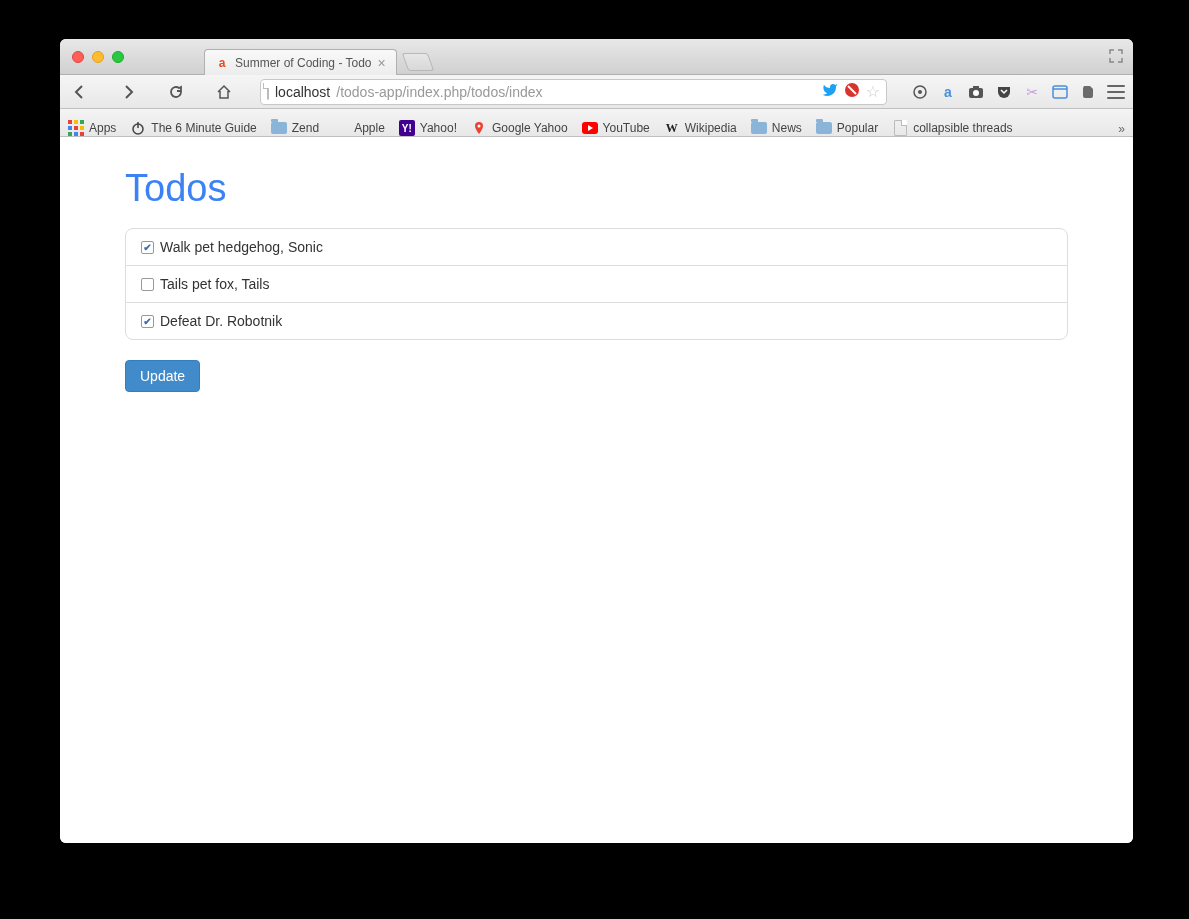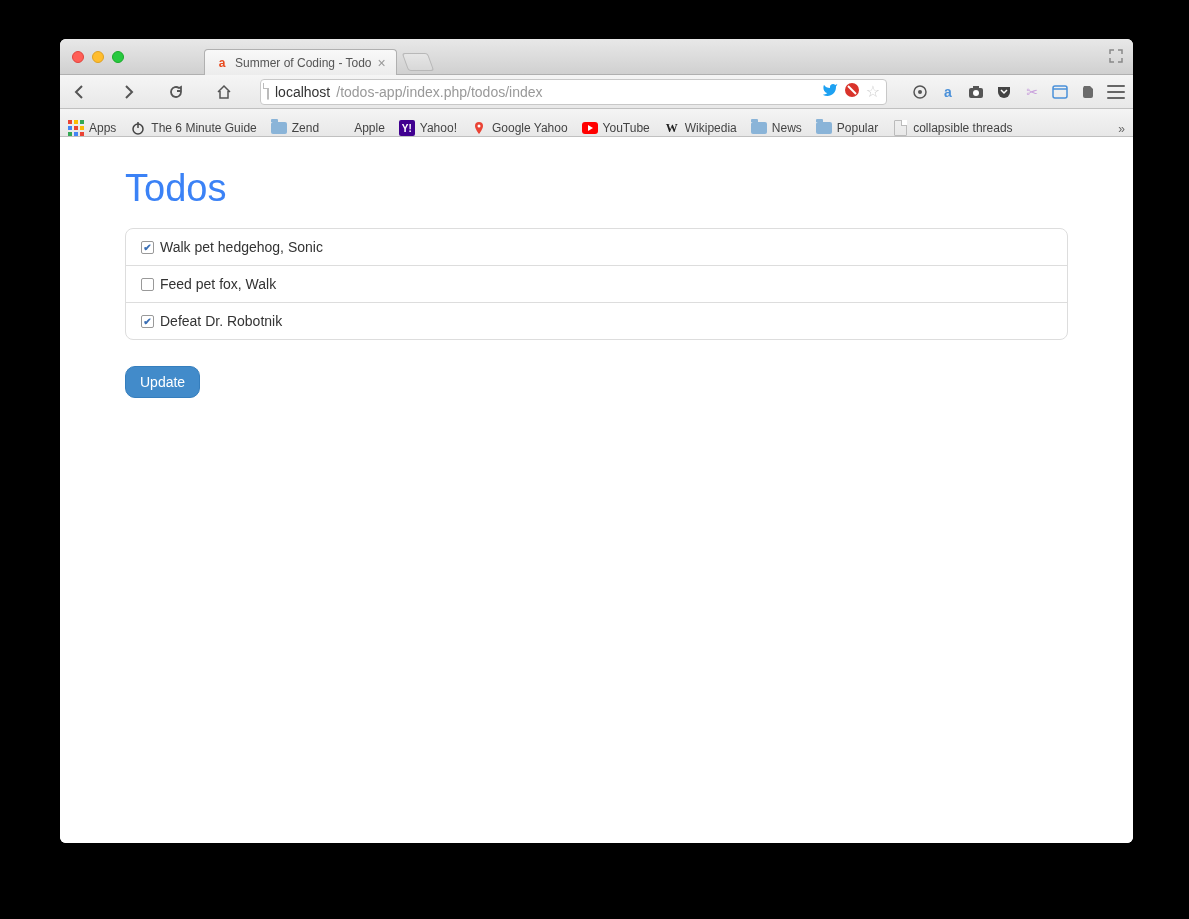--- a/index.html
+++ b/index.html
@@ -194,25 +194,25 @@
       width: 13px; height: 13px;
       border: 1px solid #999;
       border-radius: 2px;
       display: flex; align-items: center; justify-content: center;
       font-size: 10px;
       color: #3b6fb5;
       background: #fff;
     }
     .checkbox.checked::after { content: '✔'; font-weight: bold; }
     .btn-primary {
-      margin-top: 26px;
+      margin-top: 20px;
       background: #428bca;
       color: #fff;
       border: 1px solid #357ebd;
-      border-radius: 10px;
+      border-radius: 4px;
       padding: 7px 14px;
       font-size: 14px;
       cursor: pointer;
     }
     .chevron { margin-left: auto; color: #666; }
     .doc-icon {
       width: 13px; height: 16px;
       border: 1px solid #bbb;
       border-radius: 1px;
       position: relative;
@@ -416,21 +416,21 @@
   <div class="page">
     <h1>Todos</h1>
 
     <div class="list-group">
       <div class="list-item">
         <span class="checkbox checked"></span>
         <span>Walk pet hedgehog, Sonic</span>
       </div>
       <div class="list-item">
         <span class="checkbox"></span>
-        <span>Feed pet fox, Walk</span>
+        <span>Tails pet fox, Tails</span>
       </div>
       <div class="list-item">
         <span class="checkbox checked"></span>
         <span>Defeat Dr. Robotnik</span>
       </div>
     </div>
 
     <button class="btn-primary">Update</button>
   </div>
 

